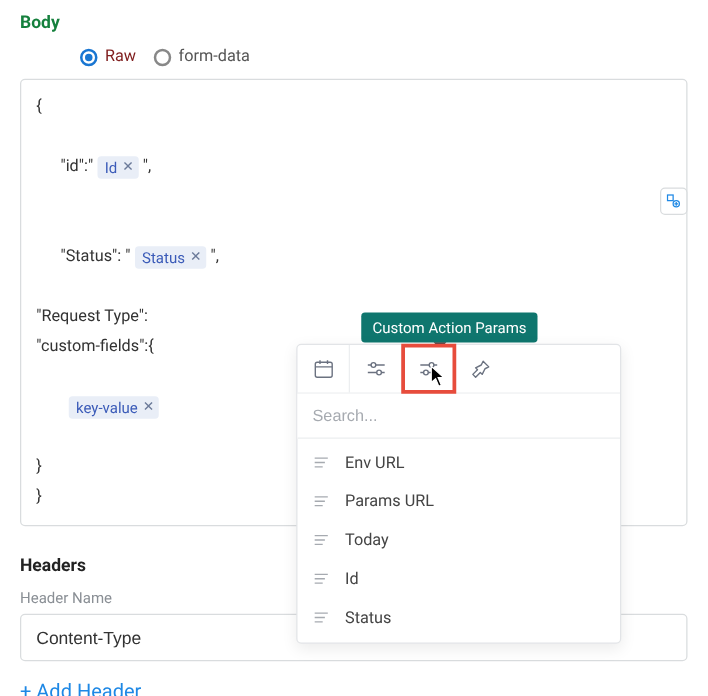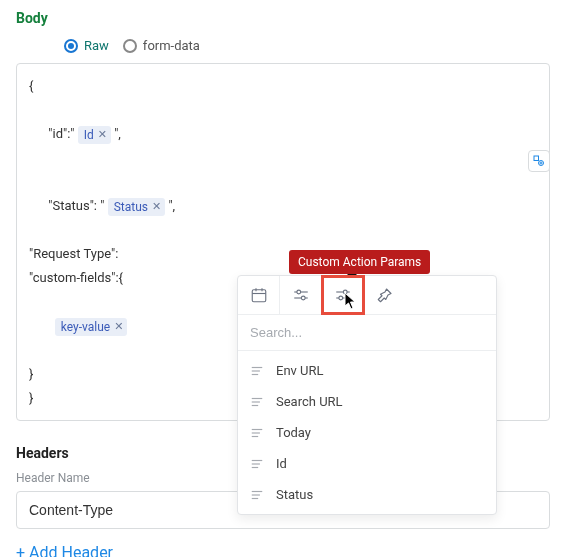--- a/index.html
+++ b/index.html
@@ -24,21 +24,21 @@
   
   .radio-row { display: flex; gap: 14px; align-items: center; margin-bottom: 10px; }
   .radio {
     display: inline-flex; align-items: center; gap: 6px;
     cursor: pointer; font-size: 13px; color: #555;
   }
   .radio .dot {
     width: 14px; height: 14px; border-radius: 50%;
     border: 2px solid #888; position: relative;
   }
-  .radio.checked { color: #0f766e; padding-left: 48px; }
+  .radio.checked { color: #7f1d1d; padding-left: 48px; }
   .radio.checked .dot { border-color: #1976d2; }
   .radio.checked .dot::after {
     content: ""; position: absolute; inset: 2px;
     border-radius: 50%; background: #1976d2;
   }
   
   .body-box {
     border: 1px solid #d9dcde;
     border-radius: 4px;
     padding: 10px 12px;
@@ -90,21 +90,21 @@
     padding: 10px 12px;
     font-size: 14px;
     color: #333;
     background: #fff;
   }
   .add-header { color: #1e88e5; font-size: 16px; cursor: pointer; margin-top: 14px; display: inline-block; }
   
   .tooltip {
     position: absolute;
     left: 289px; top: 250px;
-    background: #b91c1c; color: #fff;
+    background: #0f766e; color: #fff;
     font-size: 12px;
     padding: 5px 9px;
     border-radius: 3px;
     white-space: nowrap;
   }
   .tooltip::after {
     content: "";
     position: absolute;
     left: 58px; top: 100%;
     border: 5px solid transparent;
@@ -148,21 +148,21 @@
     border: none;
     border-bottom: 1px solid #eceef0;
     padding: 10px 12px;
     font-size: 13px;
     color: #555;
     outline: none;
   }
   .pop-search input::placeholder { color: #a6aab0; }
   .pop-list { padding: 4px 0; }
   .pop-item {
-    display: flex; align-items: center; gap: 12px;
+    display: flex; align-items: flex-start; gap: 12px;
     padding: 8px 12px;
     cursor: pointer;
     color: #444;
     font-size: 13px;
   }
   .pop-item .item-icon { color: #a6aab0; display: flex; }
   .pop-item.highlighted {
     outline: 2px solid #e74c3c;
     outline-offset: -1px;
   }
@@ -271,21 +271,21 @@
       <span>Env URL</span>
     </div>
     <div class="pop-item">
       <span class="item-icon">
           <svg viewBox="0 0 24 24">
             <line x1="3" y1="6" x2="21" y2="6" stroke="currentColor" stroke-width="2"></line>
             <line x1="3" y1="12" x2="17" y2="12" stroke="currentColor" stroke-width="2"></line>
             <line x1="3" y1="18" x2="14" y2="18" stroke="currentColor" stroke-width="2"></line>
           </svg>
         </span>
-      <span>Search URL</span>
+      <span>Params URL</span>
     </div>
     <div class="pop-item">
       <span class="item-icon">
           <svg viewBox="0 0 24 24">
             <line x1="3" y1="6" x2="21" y2="6" stroke="currentColor" stroke-width="2"></line>
             <line x1="3" y1="12" x2="17" y2="12" stroke="currentColor" stroke-width="2"></line>
             <line x1="3" y1="18" x2="14" y2="18" stroke="currentColor" stroke-width="2"></line>
           </svg>
         </span>
       <span>Today</span>

